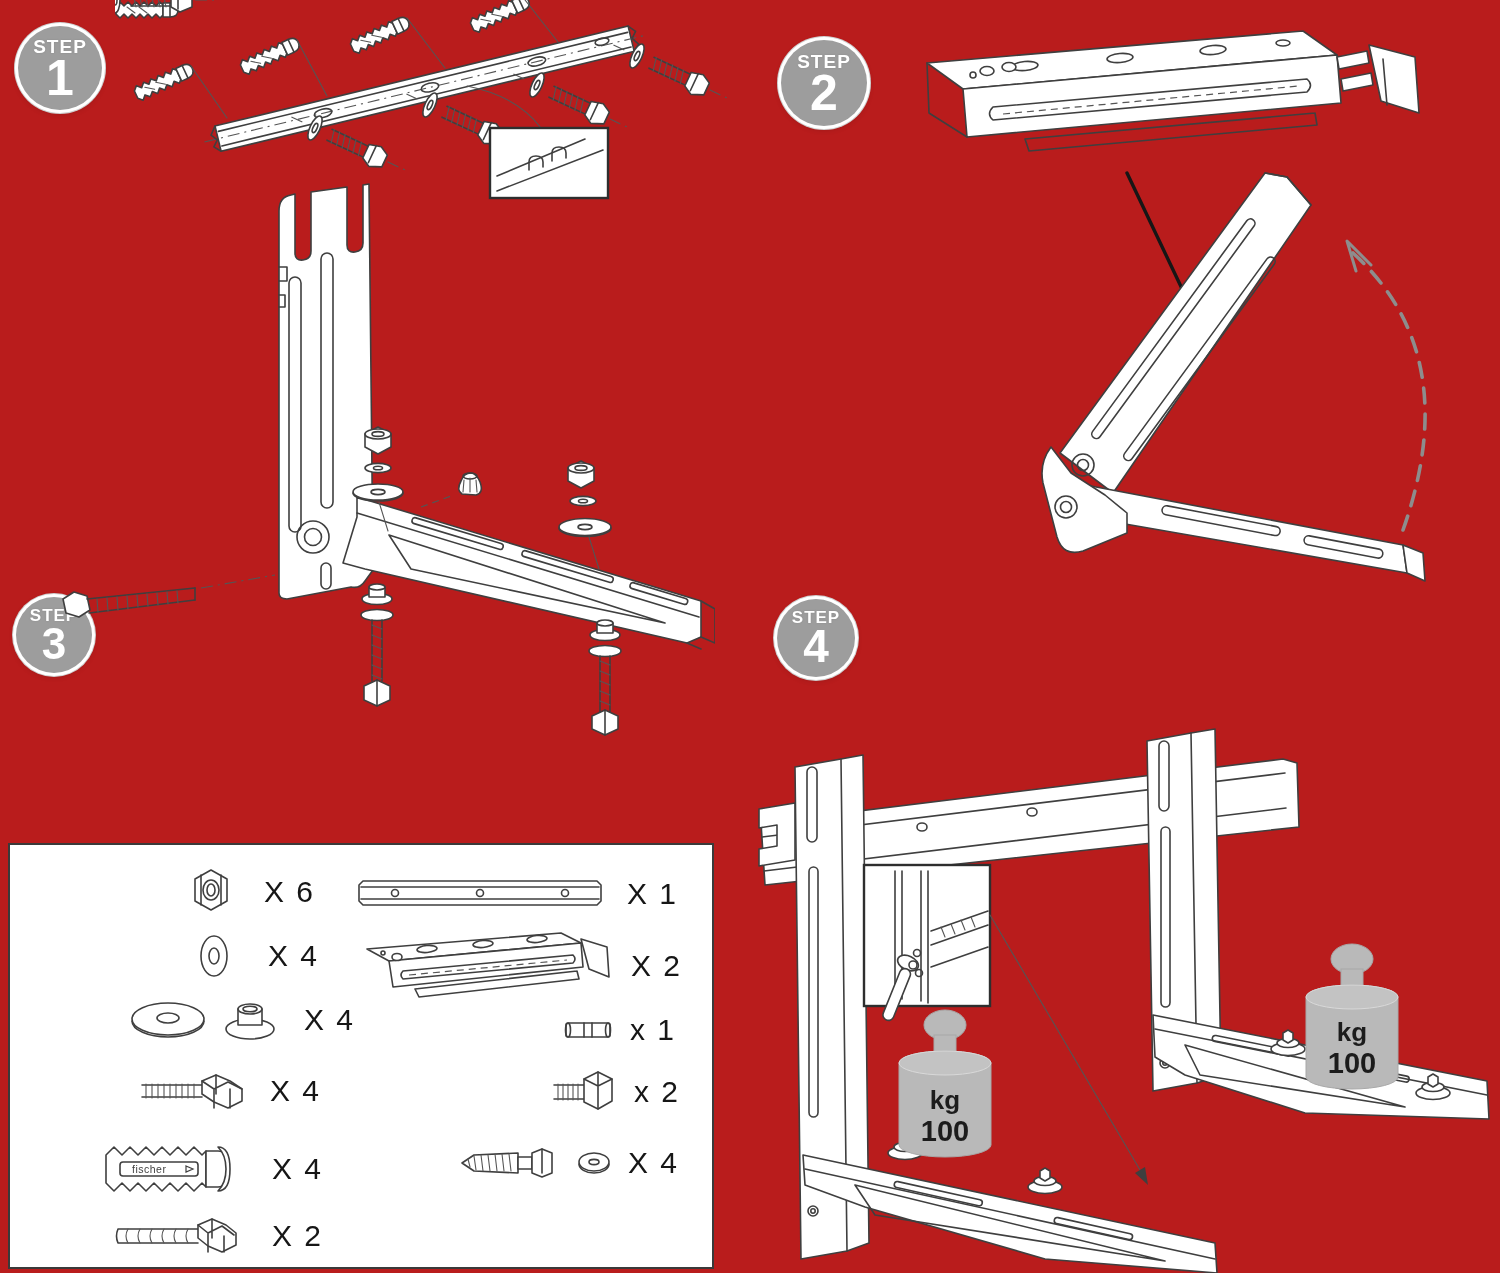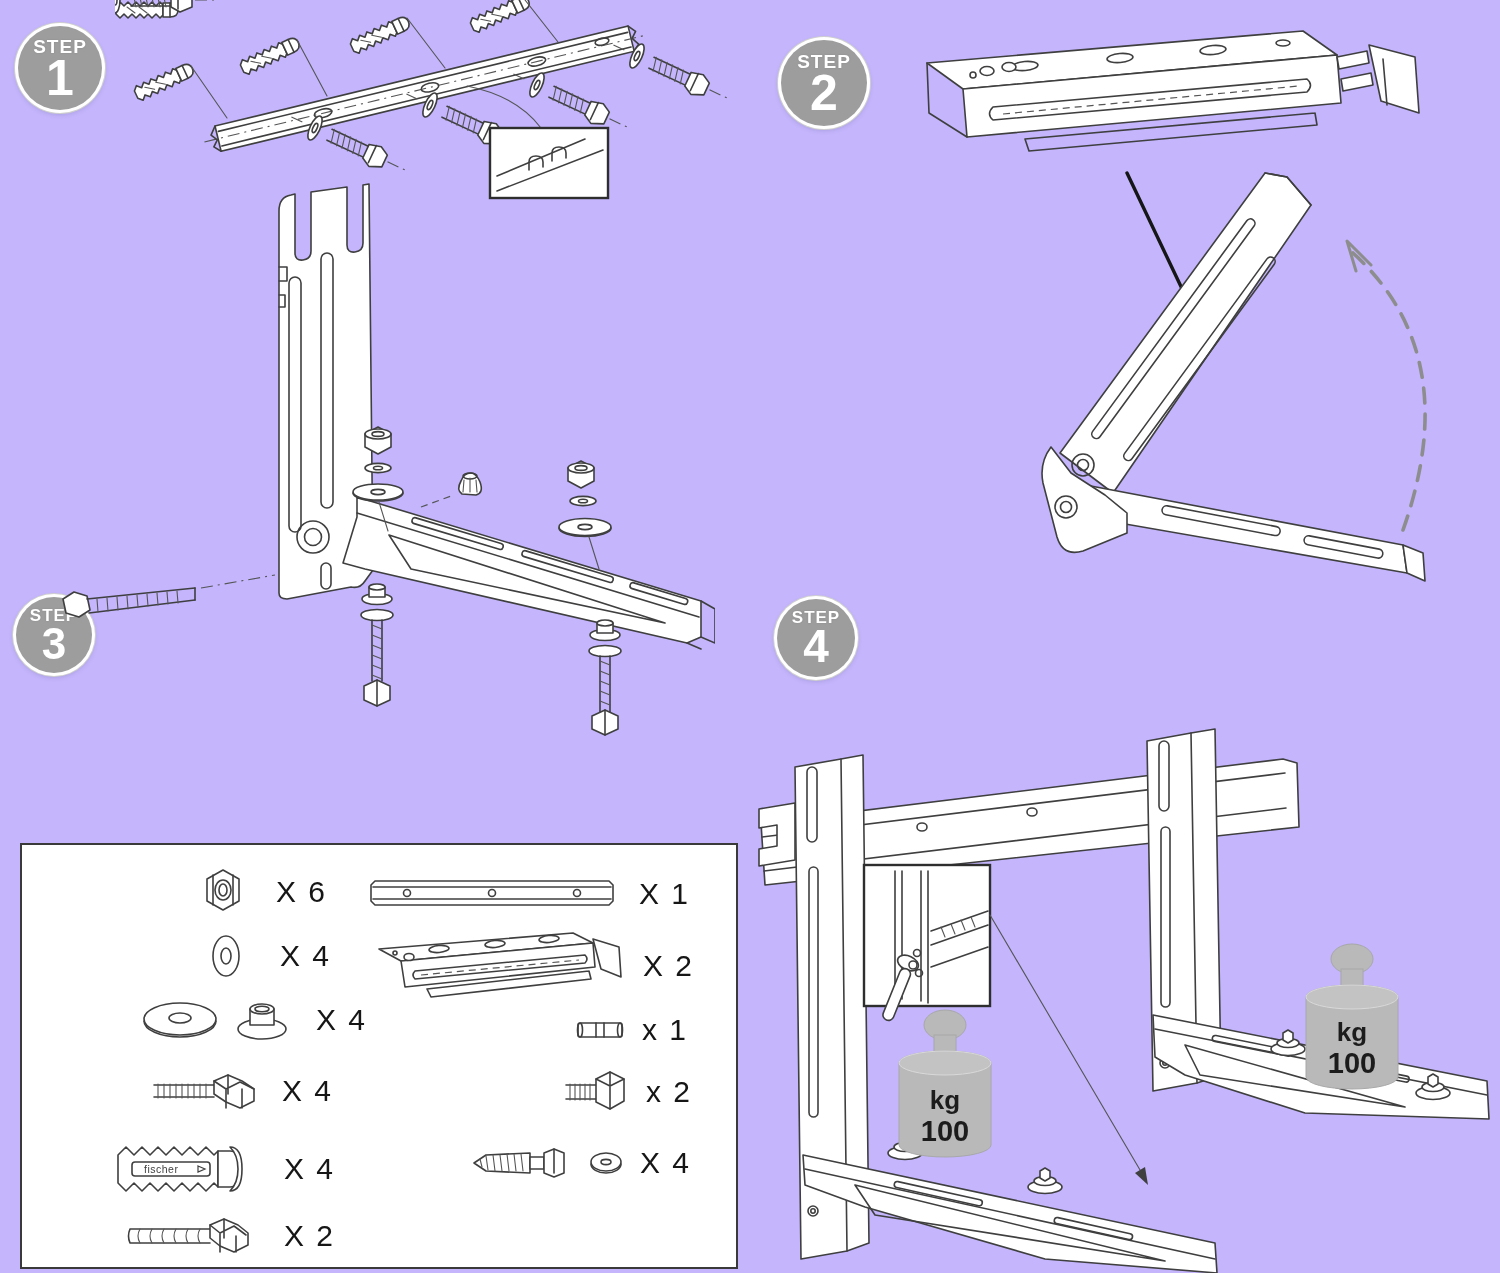--- a/index.html
+++ b/index.html
@@ -1,16 +1,16 @@
 <!DOCTYPE html>
 <html><head>
 <meta charset="utf-8">
 <style>
   html,body{margin:0;padding:0;background:#ffffff;}
-  #canvas{position:relative;width:1500px;height:1273px;background:#c4b5fd;overflow:hidden;
+  #canvas{position:relative;width:1500px;height:1273px;background:#b91c1c;overflow:hidden;
           font-family:"Liberation Sans",sans-serif;}
   .abs{position:absolute;}
 
   
   .badge{position:absolute;border-radius:50%;background:#9d9d9d;
          box-shadow:0 0 0 3px #ffffff,0 0 0 4px #cfcfcf,0 2px 7px rgba(0,0,0,.3);
          display:flex;flex-direction:column;align-items:center;justify-content:center;
          color:#fff;text-align:center;user-select:none;}
   .badge .step-word{font-weight:bold;letter-spacing:1px;line-height:1;
          text-shadow:0 0 2px #8a8a8a;}
@@ -25,22 +25,22 @@
   .dash{fill:none;stroke:#555;stroke-width:1.2;stroke-dasharray:7 5;}
   .graydash{fill:none;stroke:#8d8d8d;stroke-width:3.6;stroke-dasharray:15 11;stroke-linecap:round;}
   .grayln{fill:none;stroke:#8d8d8d;stroke-width:3;stroke-linejoin:round;stroke-linecap:round;}
   .blk{stroke:#161616;}
   .inset{fill:#ffffff;stroke:#2e2e2e;stroke-width:2.4;}
   .wt{fill:#b9b9b9;stroke:#a8a8a8;stroke-width:1;}
   .wttop{fill:#c3c3c3;stroke:#d9d9d9;stroke-width:1;}
   .wtxt{fill:#1c1c1c;font-weight:bold;text-anchor:middle;font-family:"Liberation Sans",sans-serif;}
 
   
-  #parts-box{position:absolute;left:20px;top:843px;width:702px;height:422px;
-             border:2px solid #3a3a3a;background:#fff;padding-left:12px;}
+  #parts-box{position:absolute;left:8px;top:843px;width:702px;height:422px;
+             border:2px solid #3a3a3a;background:#fff;}
   .part-row{position:absolute;display:flex;align-items:center;}
   .qty{font-size:30px;letter-spacing:2px;color:#161616;white-space:pre;}
 </style>
 </head>
 <body>
 
 <div id="canvas">
 
   <div class="badge" style="left:18px;top:26px;width:84px;height:84px;">
     <span class="step-word" style="font-size:19px;">STEP</span>

